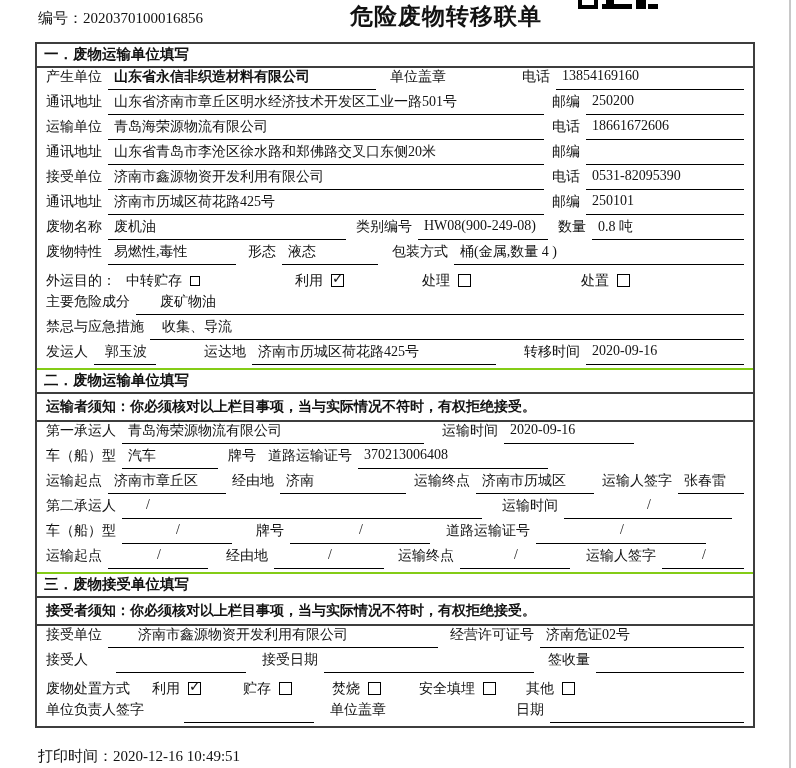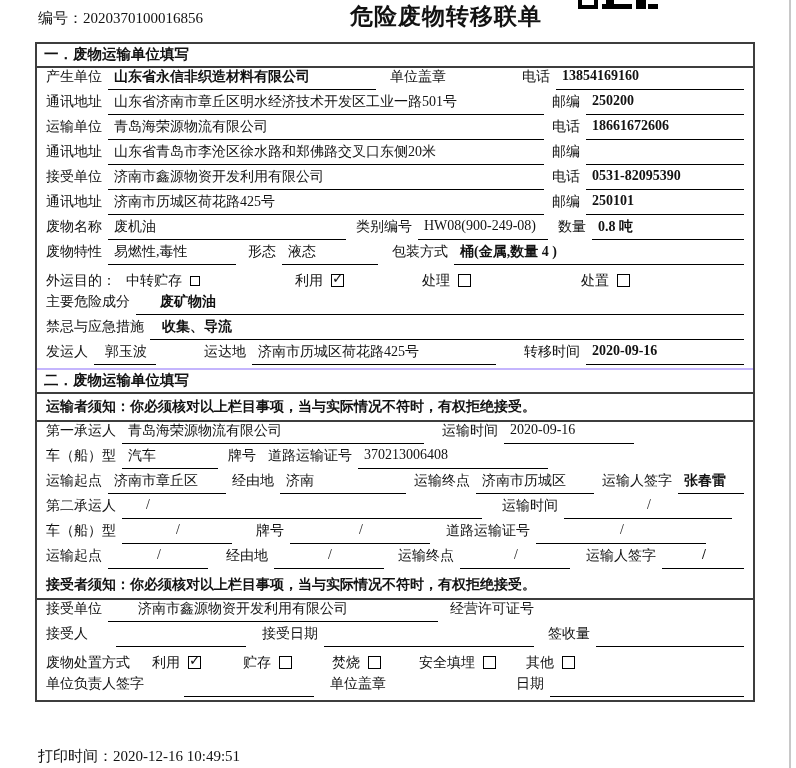--- a/index.html
+++ b/index.html
@@ -11,29 +11,29 @@
   .hdr-serial{position:absolute;left:38px;top:9px;font-size:15px;white-space:nowrap;}
   .hdr-title{position:absolute;left:150px;top:1px;width:592px;text-align:center;
     font-size:23px;font-weight:bold;letter-spacing:1px;}
   .qr{position:absolute;left:578px;top:0;width:80px;height:9px;}
   .qr div{position:absolute;background:#000;}
   .edge{position:absolute;left:789px;top:0;width:2px;height:768px;background:#c8c8c8;}
   .form{position:absolute;left:35px;top:42px;width:720px;border:2px solid #3d3d3d;
     background:#fff;box-sizing:border-box;}
   .sec-hdr{height:22px;line-height:21px;font-weight:bold;font-size:14.5px;
     padding-left:7px;border-bottom:2px solid #3d3d3d;}
-  .sec-hdr.bt{border-top:2px solid #c4b5fd;}
+  .sec-hdr.bt{border-top:2px solid #84cc16;}
   .row{display:flex;height:25px;padding:0 9px 3px 9px;
     font-size:14px;box-sizing:border-box;}
   .row.cbrow{align-items:center;padding-bottom:0;}
   .row.notice{height:28px;border-bottom:2px solid #3d3d3d;align-items:center;padding-bottom:0;font-weight:bold;}
   .lbl{white-space:nowrap;flex-shrink:0;}
   .val{border-bottom:1px solid #000;white-space:nowrap;padding:0 4px 0 6px;
     box-sizing:border-box;flex-shrink:0;margin-left:6px;min-height:17px;}
-  .val.grow{flex:1 1 auto;font-weight:bold;}
+  .val.grow{flex:1 1 auto;}
   .val.ctr{text-align:center;}
   .cb{display:inline-block;width:13px;height:13px;border:1.5px solid #000;
     margin-left:8px;position:relative;box-sizing:border-box;flex-shrink:0;}
   .cb.sm{width:10px;height:10px;}
   .cb .tick{position:absolute;left:0px;top:-4px;font-size:14px;
     font-family:"DejaVu Sans",sans-serif;line-height:14px;}
   .print{position:absolute;left:38px;top:747px;font-size:15px;white-space:nowrap;}
 </style>
 </head>
 <body>
@@ -204,29 +204,31 @@
     <span class="lbl">运输起点</span>
     <span class="val ctr" style="width:100px;">/</span>
     <span class="lbl" style="margin-left:18px;">经由地</span>
     <span class="val ctr" style="width:110px;">/</span>
     <span class="lbl" style="margin-left:14px;">运输终点</span>
     <span class="val ctr" style="width:110px;">/</span>
     <span class="lbl" style="margin-left:16px;">运输人签字</span>
     <span class="val grow ctr">/</span>
   </div>
 
+  <div class="sec-hdr bt">三．废物接受单位填写</div>
 
   <div class="row notice">
     <span class="lbl">接受者须知：你必须核对以上栏目事项，当与实际情况不符时，有权拒绝接受。</span>
   </div>
 
   <div class="row">
     <span class="lbl">接受单位</span>
     <span class="val" style="width:330px;padding-left:30px;">济南市鑫源物资开发利用有限公司</span>
     <span class="lbl" style="margin-left:12px;">经营许可证号</span>
+    <span class="val grow">济南危证02号</span>
   </div>
 
   <div class="row">
     <span class="lbl">接受人</span>
     <span class="val" style="width:130px;margin-left:28px;"></span>
     <span class="lbl" style="margin-left:16px;">接受日期</span>
     <span class="val" style="width:210px;"></span>
     <span class="lbl" style="margin-left:14px;">签收量</span>
     <span class="val grow"></span>
   </div>

